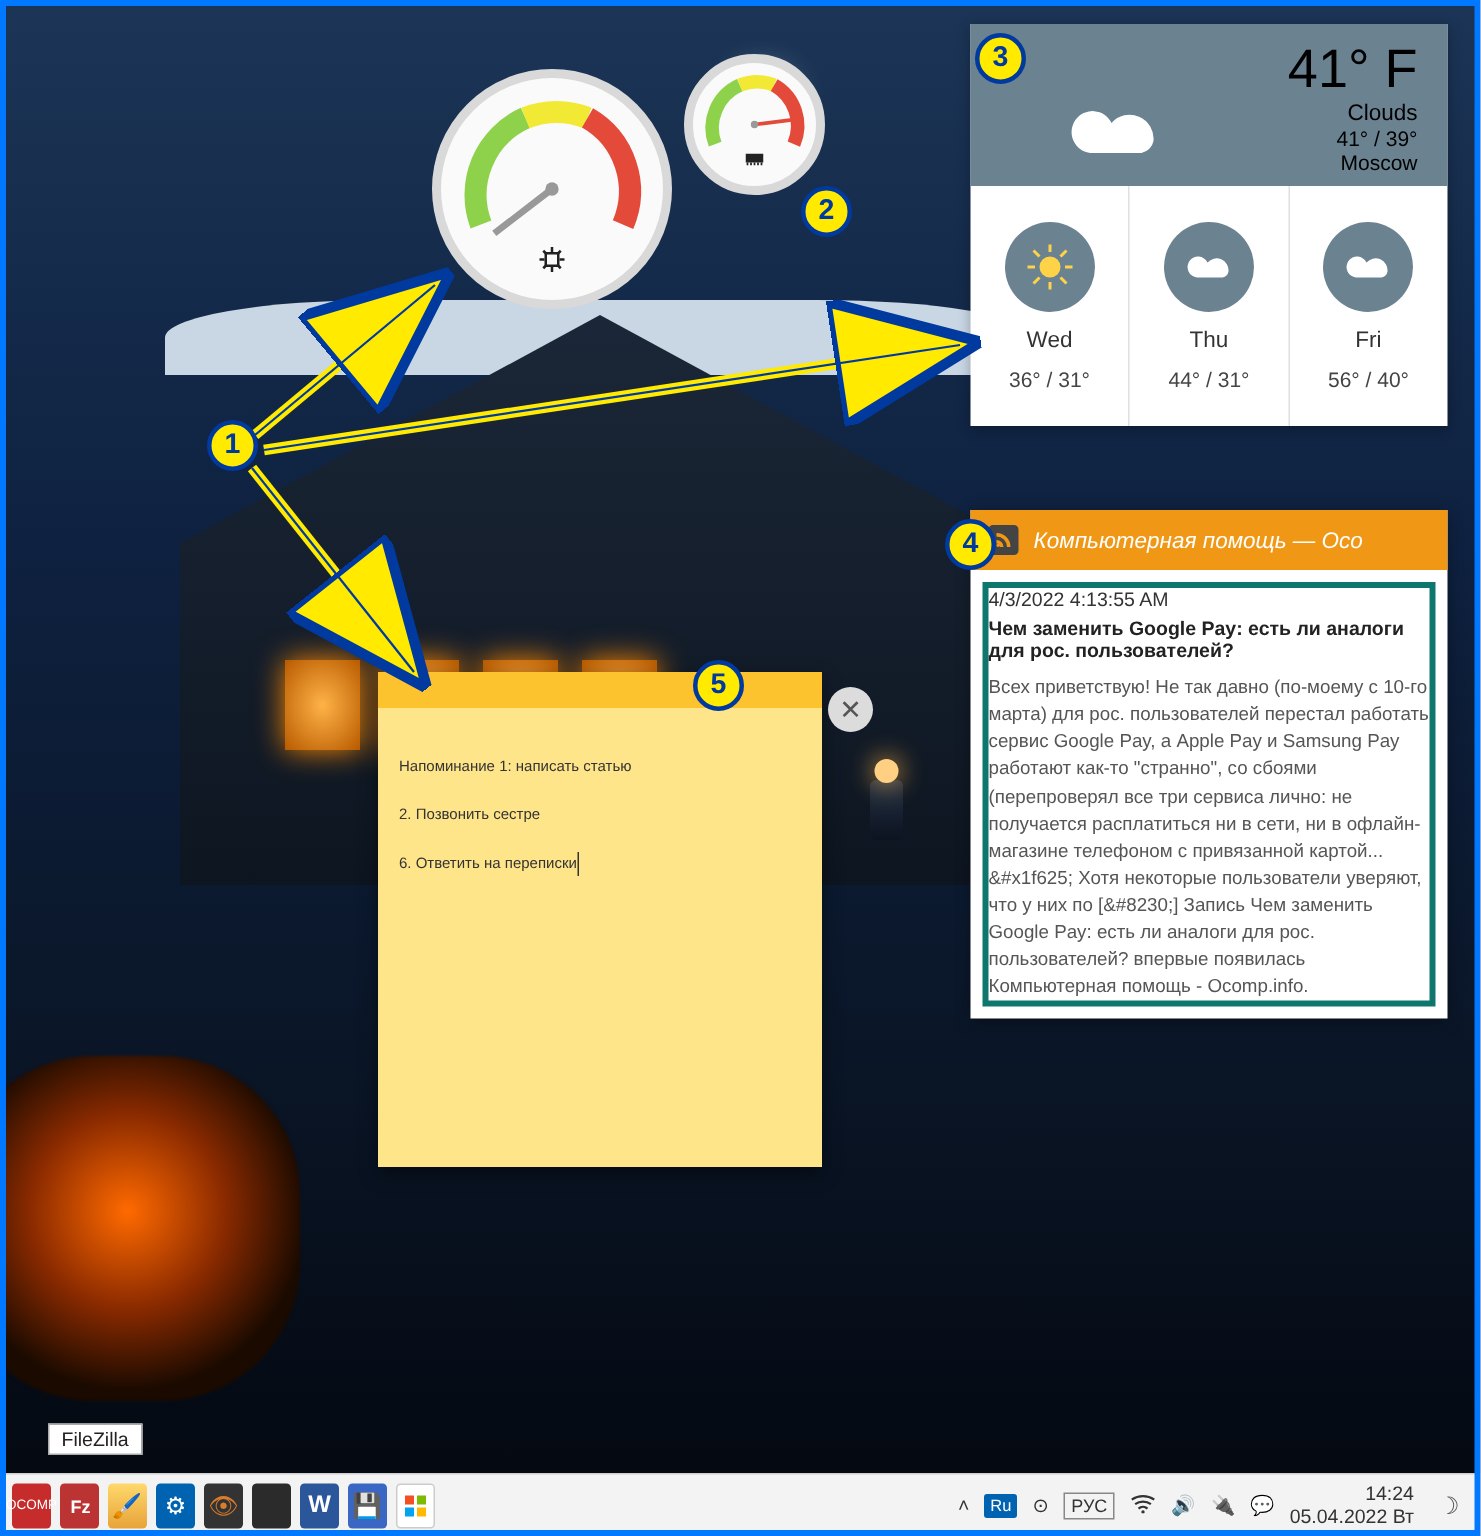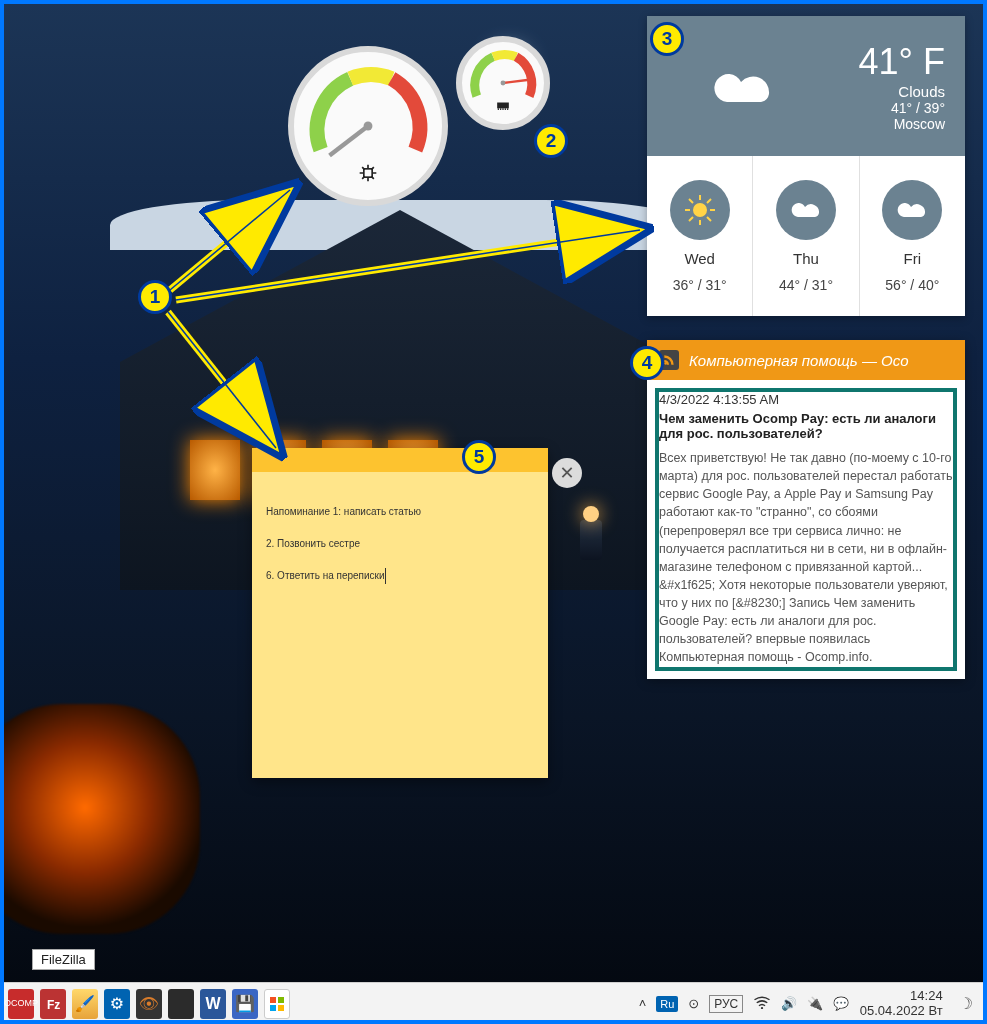--- a/index.html
+++ b/index.html
@@ -31,21 +31,21 @@
 
 
 .gauge{position:absolute;border-radius:50%;background:#fafafa;border:6px solid #d9d9d9;display:flex;align-items:center;justify-content:center;}
 .gauge-lg{top:46px;left:288px;width:160px;height:160px;}
 .gauge-sm{top:36px;left:456px;width:94px;height:94px;}
 .gauge svg{width:100%;height:100%;}
 .gauge-chip{position:absolute;bottom:12px;font-size:18px;}
 
 
 .weather{position:absolute;top:16px;right:22px;width:318px;background:#fff;box-shadow:0 2px 8px rgba(0,0,0,.3);}
-.weather-top{background:#6b8291;color:#ffffff;height:140px;display:flex;align-items:center;justify-content:flex-end;padding:0 20px;position:relative;}
+.weather-top{background:#6b8291;color:#000000;height:108px;display:flex;align-items:center;justify-content:flex-end;padding:0 20px;position:relative;}
 .weather-top .cloud{position:absolute;left:60px;top:50px;}
 .weather-top .info{text-align:right;}
 .weather-top .temp{font-size:36px;font-weight:300;}
 .weather-top .cond{font-size:15px;}
 .weather-top .rng{font-size:14px;}
 .weather-top .loc{font-size:14px;}
 .weather-days{display:flex;height:160px;}
 .weather-day{flex:1;border-left:1px solid #e0e0e0;display:flex;flex-direction:column;align-items:center;justify-content:center;gap:10px;}
 .weather-day:first-child{border-left:none;}
 .day-circle{width:60px;height:60px;border-radius:50%;background:#6b8291;display:flex;align-items:center;justify-content:center;}
@@ -190,21 +190,21 @@
       <span class="rss-icon">
         <svg width="14" height="14" viewBox="0 0 24 24">
             <path d="M4 4a16 16 0 0 1 16 16h-4A12 12 0 0 0 4 8zM4 12a8 8 0 0 1 8 8H8a4 4 0 0 0-4-4z" fill="#f09816"></path>
             <circle cx="6" cy="18" r="2" fill="#f09816"></circle>
           </svg>
       </span>
       <span>Компьютерная помощь — Oco</span>
     </div>
     <div class="rss-body">
       <div class="rss-date">4/3/2022 4:13:55 AM</div>
-      <div class="rss-title">Чем заменить Ocomp Pay: есть ли аналоги для рос. пользователей?</div>
+      <div class="rss-title">Чем заменить Google Pay: есть ли аналоги для рос. пользователей?</div>
       <div class="rss-text">Всех приветствую! Не так давно (по-моему с 10-го марта) для рос. пользователей перестал работать сервис Google Pay, а Apple Pay и Samsung Pay работают как-то "странно", со сбоями (перепроверял все три сервиса лично: не получается расплатиться ни в сети, ни в офлайн-магазине телефоном с привязанной картой... &amp;#x1f625; Хотя некоторые пользователи уверяют, что у них по [&amp;#8230;] Запись Чем заменить Google Pay: есть ли аналоги для рос. пользователей? впервые появилась Компьютерная помощь - Ocomp.info.</div>
     </div>
   </div>
 
   <div class="note">
     <div class="note-header"></div>
     <div class="note-body">
       <div>Напоминание 1: написать статью</div>
       <div>2. Позвонить сестре</div>
       <div><span>6. Ответить на переписки</span><span class="cursor"></span></div>

